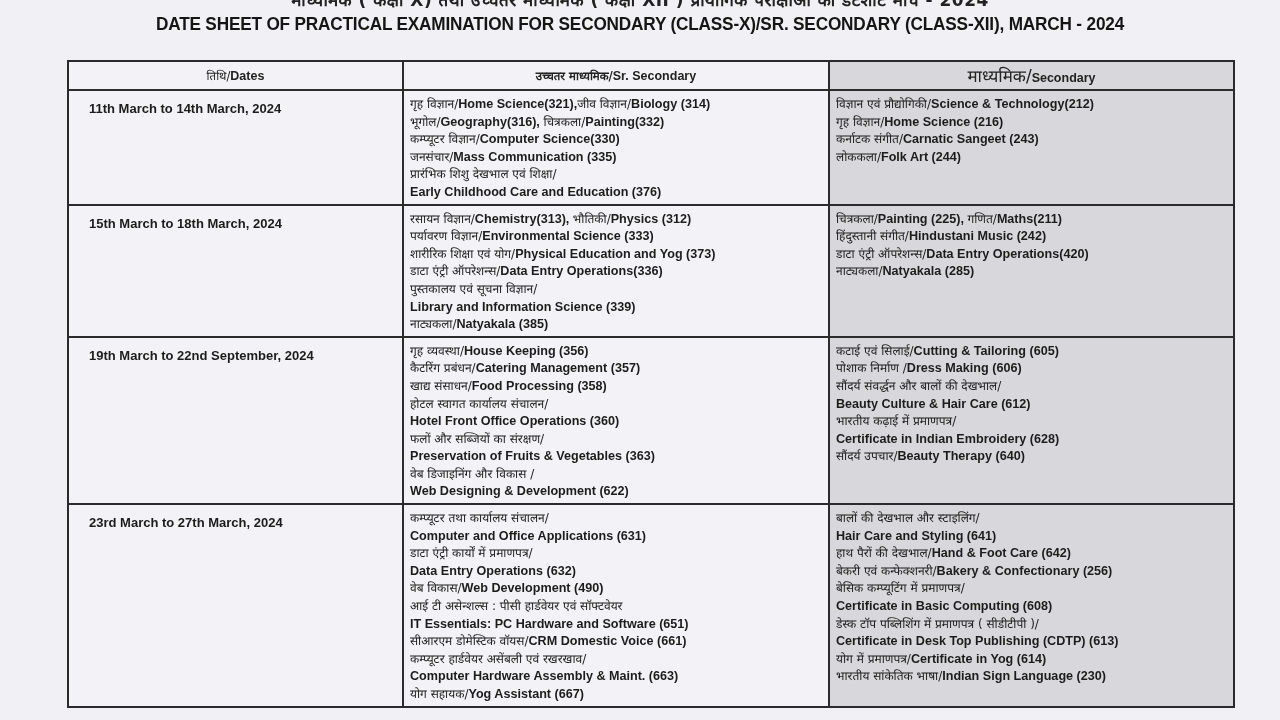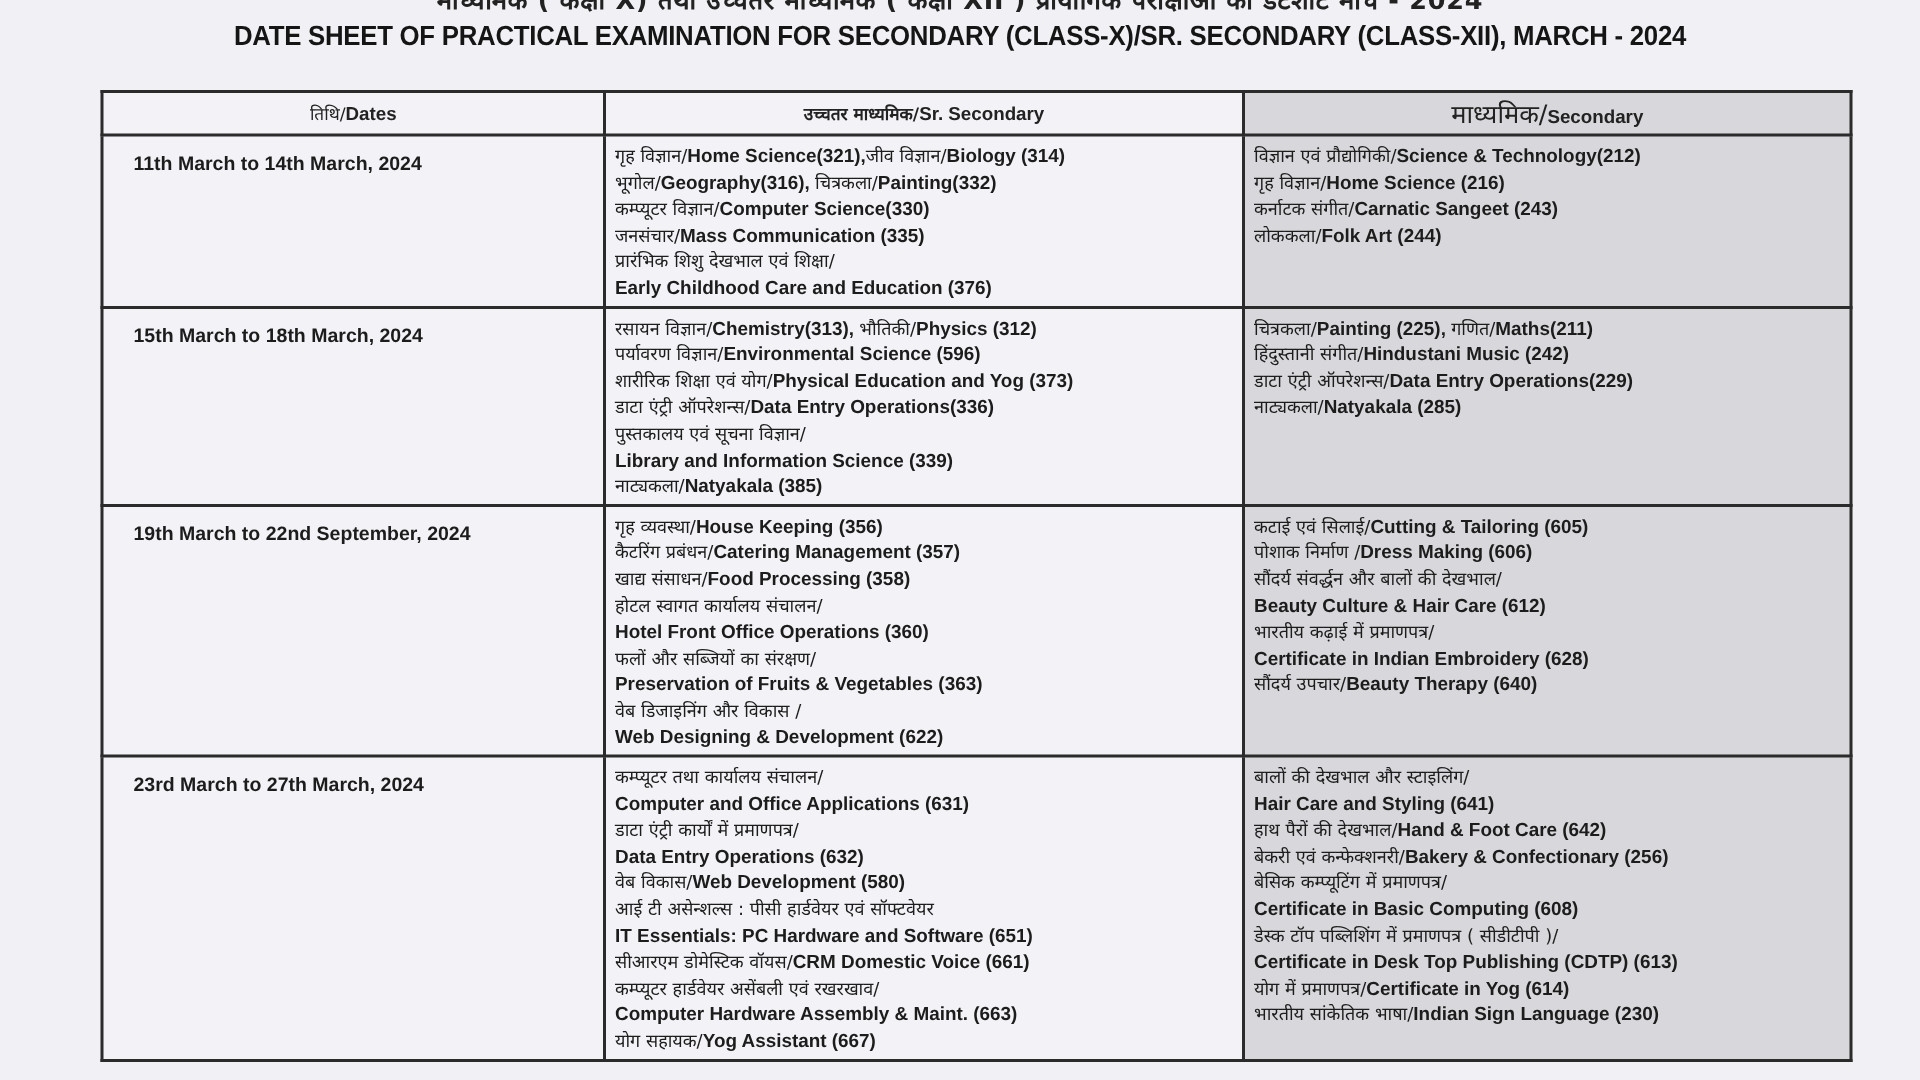--- a/index.html
+++ b/index.html
@@ -98,31 +98,31 @@
           <div class="subj-line"><span class="hi-part">विज्ञान एवं प्रौद्योगिकी/</span><span>Science &amp; Technology(212)</span></div>
           <div class="subj-line"><span class="hi-part">गृह विज्ञान/</span><span>Home Science (216)</span></div>
           <div class="subj-line"><span class="hi-part">कर्नाटक संगीत/</span><span>Carnatic Sangeet (243)</span></div>
           <div class="subj-line"><span class="hi-part">लोककला/</span><span>Folk Art (244)</span></div>
         </td>
       </tr>
       <tr class="r2">
         <td class="plain date-cell">15th March to 18th March, 2024</td>
         <td class="plain subj-cell">
           <div class="subj-line"><span class="hi-part">रसायन विज्ञान/</span><span>Chemistry(313), </span><span class="hi-part">भौतिकी/</span><span>Physics (312)</span></div>
-          <div class="subj-line"><span class="hi-part">पर्यावरण विज्ञान/</span><span>Environmental Science (596)</span></div>
+          <div class="subj-line"><span class="hi-part">पर्यावरण विज्ञान/</span><span>Environmental Science (333)</span></div>
           <div class="subj-line"><span class="hi-part">शारीरिक शिक्षा एवं योग/</span><span>Physical Education and Yog (373)</span></div>
           <div class="subj-line"><span class="hi-part">डाटा एंट्री ऑपरेशन्स/</span><span>Data Entry Operations(336)</span></div>
           <div class="subj-line"><span class="hi-part">पुस्तकालय एवं सूचना विज्ञान/</span></div>
           <div class="subj-line"><span>Library and Information Science (339)</span></div>
           <div class="subj-line"><span class="hi-part">नाट्यकला/</span><span>Natyakala (385)</span></div>
         </td>
         <td class="sec subj-cell">
           <div class="subj-line"><span class="hi-part">चित्रकला/</span><span>Painting (225), </span><span class="hi-part">गणित/</span><span>Maths(211)</span></div>
           <div class="subj-line"><span class="hi-part">हिंदुस्तानी संगीत/</span><span>Hindustani Music (242)</span></div>
-          <div class="subj-line"><span class="hi-part">डाटा एंट्री ऑपरेशन्स/</span><span>Data Entry Operations(229)</span></div>
+          <div class="subj-line"><span class="hi-part">डाटा एंट्री ऑपरेशन्स/</span><span>Data Entry Operations(420)</span></div>
           <div class="subj-line"><span class="hi-part">नाट्यकला/</span><span>Natyakala (285)</span></div>
         </td>
       </tr>
       <tr class="r3">
         <td class="plain date-cell">19th March to 22nd September, 2024</td>
         <td class="plain subj-cell">
           <div class="subj-line"><span class="hi-part">गृह व्यवस्था/</span><span>House Keeping (356)</span></div>
           <div class="subj-line"><span class="hi-part">कैटरिंग प्रबंधन/</span><span>Catering Management (357)</span></div>
           <div class="subj-line"><span class="hi-part">खाद्य संसाधन/</span><span>Food Processing (358)</span></div>
           <div class="subj-line"><span class="hi-part">होटल स्वागत कार्यालय संचालन/</span></div>
@@ -142,21 +142,21 @@
           <div class="subj-line"><span class="hi-part">सौंदर्य उपचार/</span><span>Beauty Therapy (640)</span></div>
         </td>
       </tr>
       <tr class="r4">
         <td class="plain date-cell">23rd March to 27th March, 2024</td>
         <td class="plain subj-cell">
           <div class="subj-line"><span class="hi-part">कम्प्यूटर तथा कार्यालय संचालन/</span></div>
           <div class="subj-line"><span>Computer and Office Applications (631)</span></div>
           <div class="subj-line"><span class="hi-part">डाटा एंट्री कार्यों में प्रमाणपत्र/</span></div>
           <div class="subj-line"><span>Data Entry Operations (632)</span></div>
-          <div class="subj-line"><span class="hi-part">वेब विकास/</span><span>Web Development  (580)</span></div>
+          <div class="subj-line"><span class="hi-part">वेब विकास/</span><span>Web Development  (490)</span></div>
           <div class="subj-line"><span class="hi-part">आई टी असेन्शल्स : पीसी हार्डवेयर एवं सॉफ्टवेयर</span></div>
           <div class="subj-line"><span>IT Essentials: PC Hardware and Software (651)</span></div>
           <div class="subj-line"><span class="hi-part">सीआरएम डोमेस्टिक वॉयस/</span><span>CRM Domestic Voice (661)</span></div>
           <div class="subj-line"><span class="hi-part">कम्प्यूटर हार्डवेयर असेंबली एवं रखरखाव/</span></div>
           <div class="subj-line"><span>Computer Hardware Assembly &amp; Maint. (663)</span></div>
           <div class="subj-line"><span class="hi-part">योग सहायक/</span><span>Yog Assistant (667)</span></div>
         </td>
         <td class="sec subj-cell">
           <div class="subj-line"><span class="hi-part">बालों की देखभाल और स्टाइलिंग/</span></div>
           <div class="subj-line"><span>Hair Care and Styling (641)</span></div>

